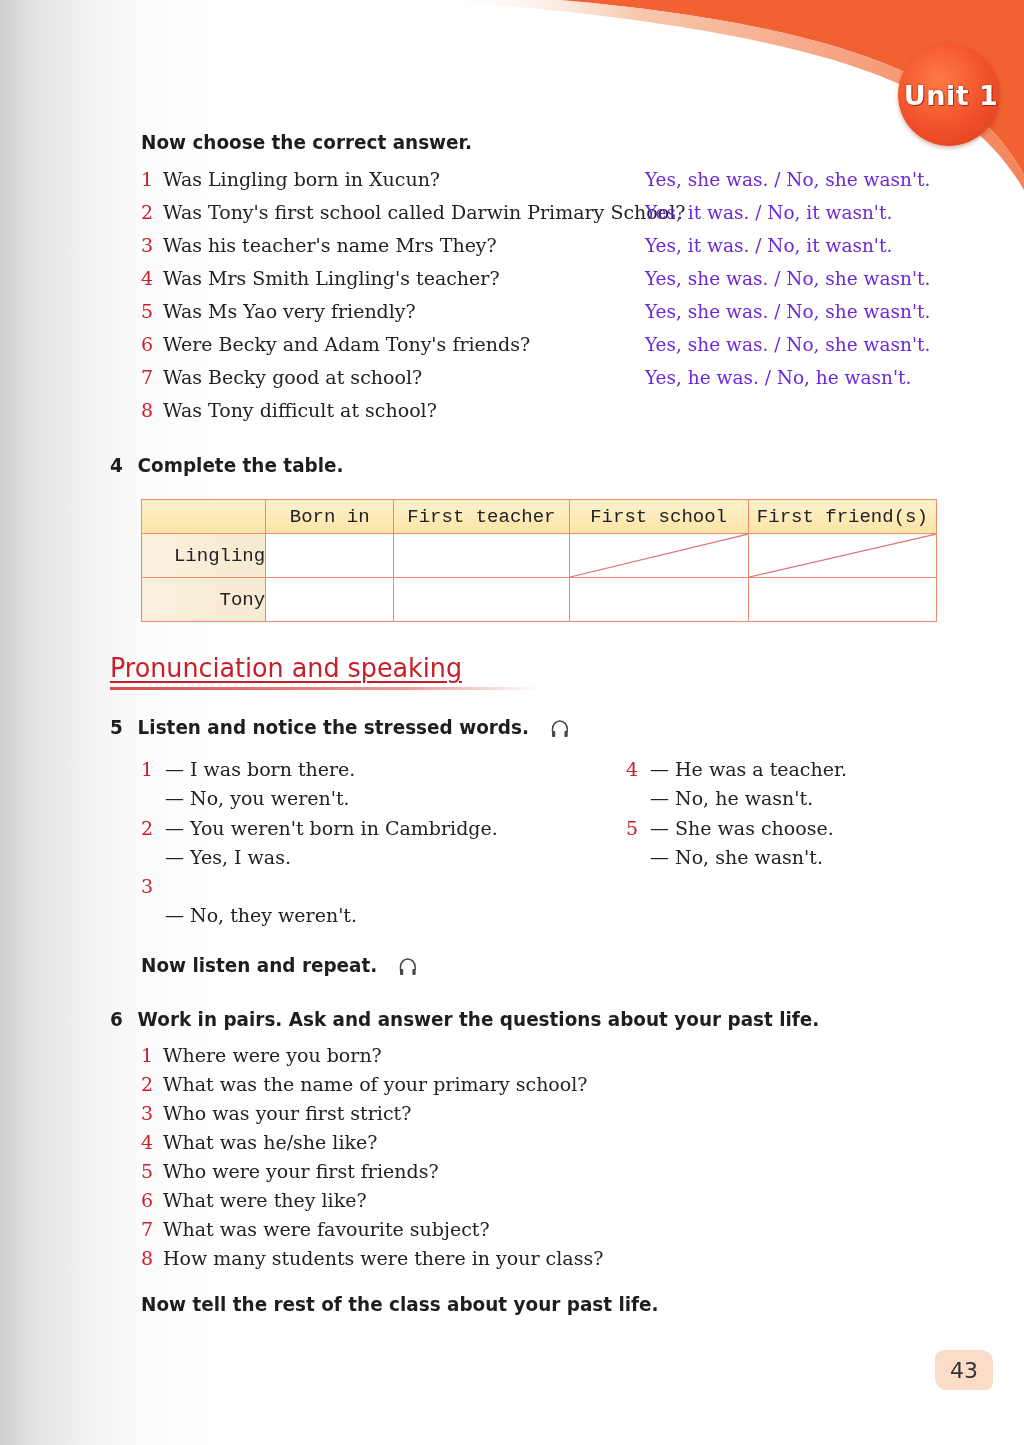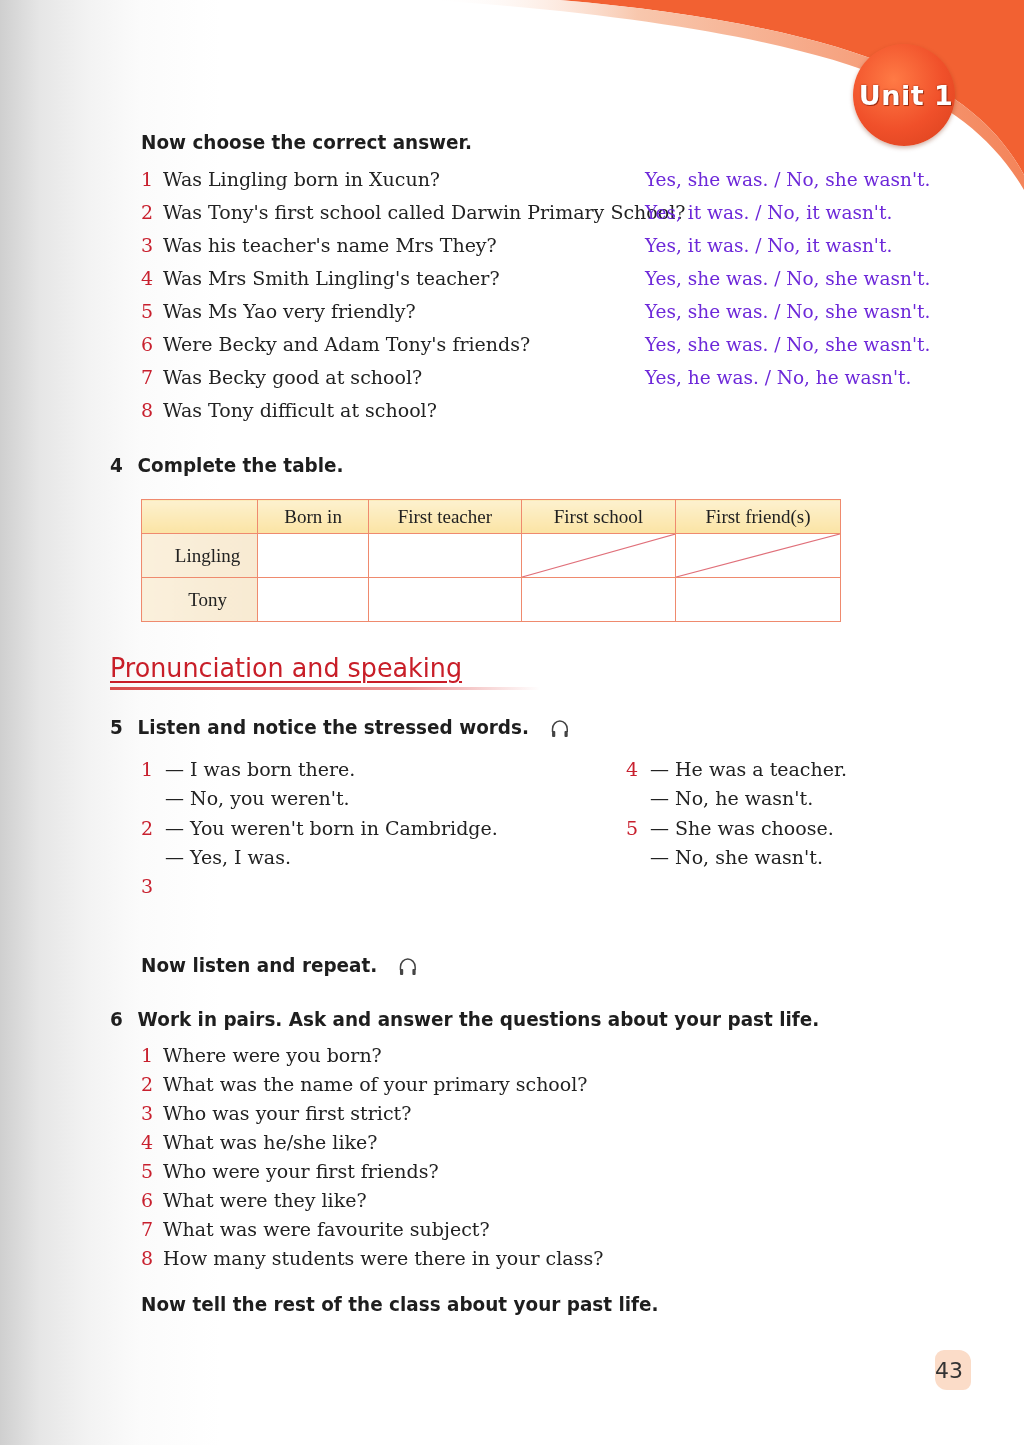--- a/index.html
+++ b/index.html
@@ -4,70 +4,70 @@
 <style>
   html, body { margin: 0; padding: 0; }
   body {
     width: 1024px; height: 1445px; position: relative; overflow: hidden;
     background: linear-gradient(to right, #cfcfcf 0px, #e6e6e6 40px, #f3f3f3 90px, #fbfbfb 140px, #ffffff 220px);
     font-family: "DejaVu Serif", serif;
     color: #222;
   }
   .corner { position: absolute; left: 0; top: 0; width: 1024px; height: 230px; pointer-events: none; }
   .unit-badge {
-    position: absolute; left: 853px; top: 44px; width: 102px; height: 102px; border-radius: 50%;
+    position: absolute; left: 898px; top: 44px; width: 102px; height: 102px; border-radius: 50%;
     background: radial-gradient(circle at 40% 35%, #ff7a45 0%, #f0502a 55%, #d8401d 100%);
     box-shadow: 0 2px 4px rgba(120,40,10,0.35);
     display: flex; align-items: center; justify-content: center;
   }
   .unit-badge span {
     font-family: "DejaVu Sans", sans-serif; font-weight: bold; font-size: 27px; color: #fff;
     text-shadow: 0 0 2px #a02c10, 1px 1px 0 #a02c10; letter-spacing: 0.5px; margin-left: 4px;
   }
   .instr {
     position: absolute; font-family: "DejaVu Sans", sans-serif; font-size: 20px; color: #1e1e1e;
     transform: scaleX(0.92); transform-origin: left center; white-space: nowrap;
   }
   .instr .num { display: inline-block; width: 30px; font-weight: bold; }
   .instr .txt { font-weight: 600; }
   .list { position: absolute; font-size: 19px; line-height: 33px; white-space: nowrap; }
   .list .row { display: flex; }
   .list .n { color: #c8202e; width: 22px; display: inline-block; }
   .answers { position: absolute; left: 645px; top: 163px; font-size: 18.5px; line-height: 33px; color: #6d28d9; white-space: nowrap; }
   table.grid {
-    position: absolute; left: 141px; top: 499px; width: 700px; border-collapse: collapse;
-    font-family: Liberation Serif, serif; font-size: 19px; color: #222;
+    position: absolute; left: 141px; top: 499px; width: 796px; border-collapse: collapse;
+    font-family: Liberation Mono, monospace; font-size: 19px; color: #222;
   }
   table.grid td, table.grid th { border: 1.5px solid #ef8a6e; padding: 0; }
   table.grid th {
     height: 33px; font-weight: normal; background: linear-gradient(to bottom, #fdf1cf, #fbe4a4);
   }
   table.grid td { height: 43px; background: #fff; }
   table.grid td.rowhead {
-    background: linear-gradient(to right, #faf0dc, #f8ead2); padding-left: 16px; text-align: center;
+    background: linear-gradient(to right, #faf0dc, #f8ead2); padding-left: 16px; text-align: right;
   }
   .diag { position: relative; }
   .diag svg { position: absolute; left: 0; top: 0; width: 100%; height: 100%; }
   .section-title {
     position: absolute; left: 110px; top: 652px; font-family: "DejaVu Sans", sans-serif;
     font-size: 27px; color: #c81e28; white-space: nowrap; transform: scaleX(0.94); transform-origin: left;
     text-decoration: underline; text-decoration-thickness: 2px; text-underline-offset: 4px;
   }
   .section-rule {
     position: absolute; left: 110px; top: 687px; width: 430px; height: 3px;
     background: linear-gradient(to right, #d84a4a, #ec9a9a 70%, rgba(255,255,255,0));
   }
   .headphones { display: inline-block; width: 22px; height: 22px; vertical-align: middle; margin-left: 16px; }
   .dialog { position: absolute; font-size: 19px; line-height: 29.3px; white-space: nowrap; }
   .dialog .line { display: flex; }
   .dialog .n { color: #c8202e; width: 24px; display: inline-block; }
   .page-num {
-    position: absolute; left: 935px; top: 1350px; width: 36px; height: 40px;
+    position: absolute; left: 935px; top: 1350px; width: 58px; height: 40px;
     background: #fbdcc8; border-radius: 9px 12px 8px 12px;
-    display: flex; align-items: center; 
+    display: flex; align-items: center; justify-content: center;
     font-family: "DejaVu Sans", sans-serif; font-size: 22px; color: #333;
   }
 </style>
 </head>
 <body>
 
 <svg class="corner" viewBox="0 0 1024 230" preserveAspectRatio="none">
   <defs>
     <linearGradient id="sw" x1="0" y1="0" x2="1" y2="0">
       <stop offset="0" stop-color="#ffffff" stop-opacity="0"></stop>
@@ -204,20 +204,24 @@
       <span class="n">2</span>
       <span>— You weren't born in Cambridge.</span>
     </div>
   <div class="line">
       <span class="n"></span>
       <span>— Yes, I was.</span>
     </div>
   <div class="line">
       <span class="n">3</span>
     </div>
+  <div class="line">
+      <span class="n"></span>
+      <span>— No, they weren't.</span>
+    </div>
 </div>
 
 <div class="dialog" style="left:626px; top:755px;">
   <div class="line">
       <span class="n">4</span>
       <span>— He was a teacher.</span>
     </div>
   <div class="line">
       <span class="n"></span>
       <span>— No, he wasn't.</span>

